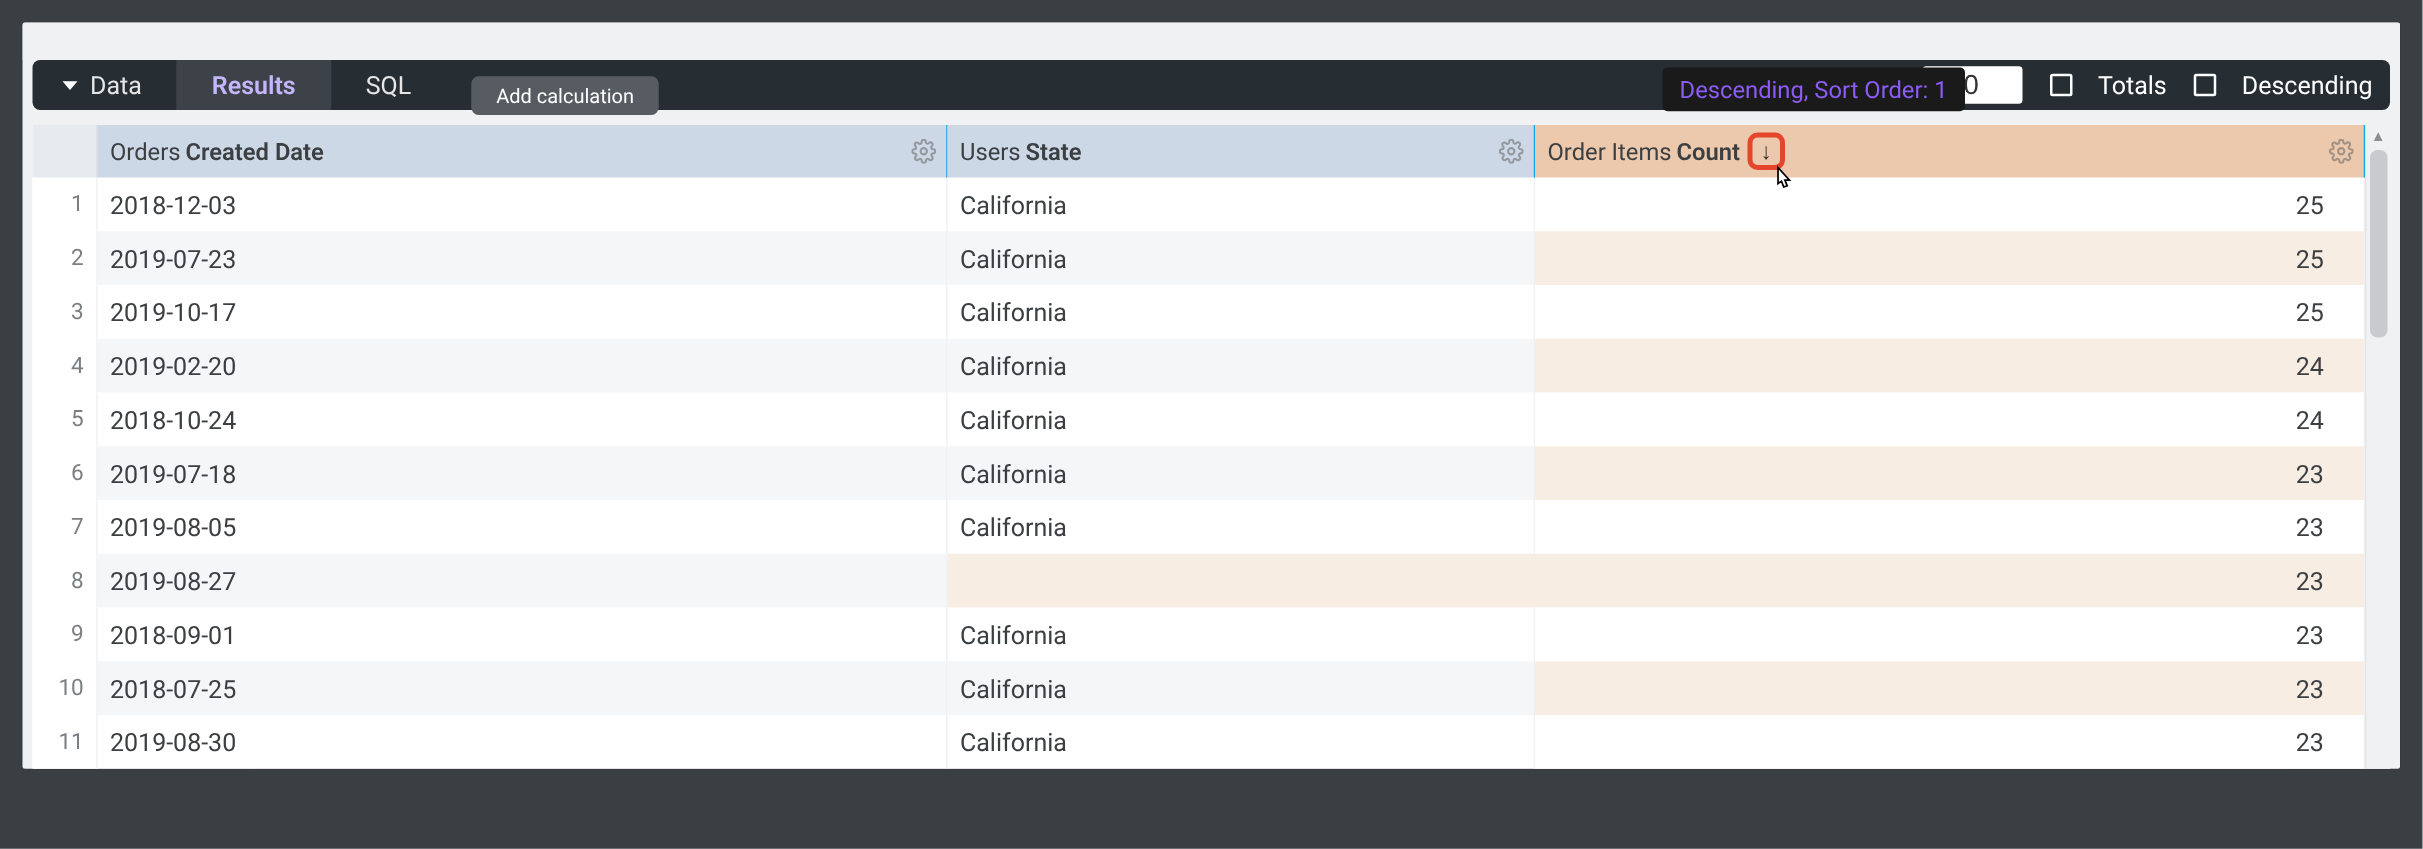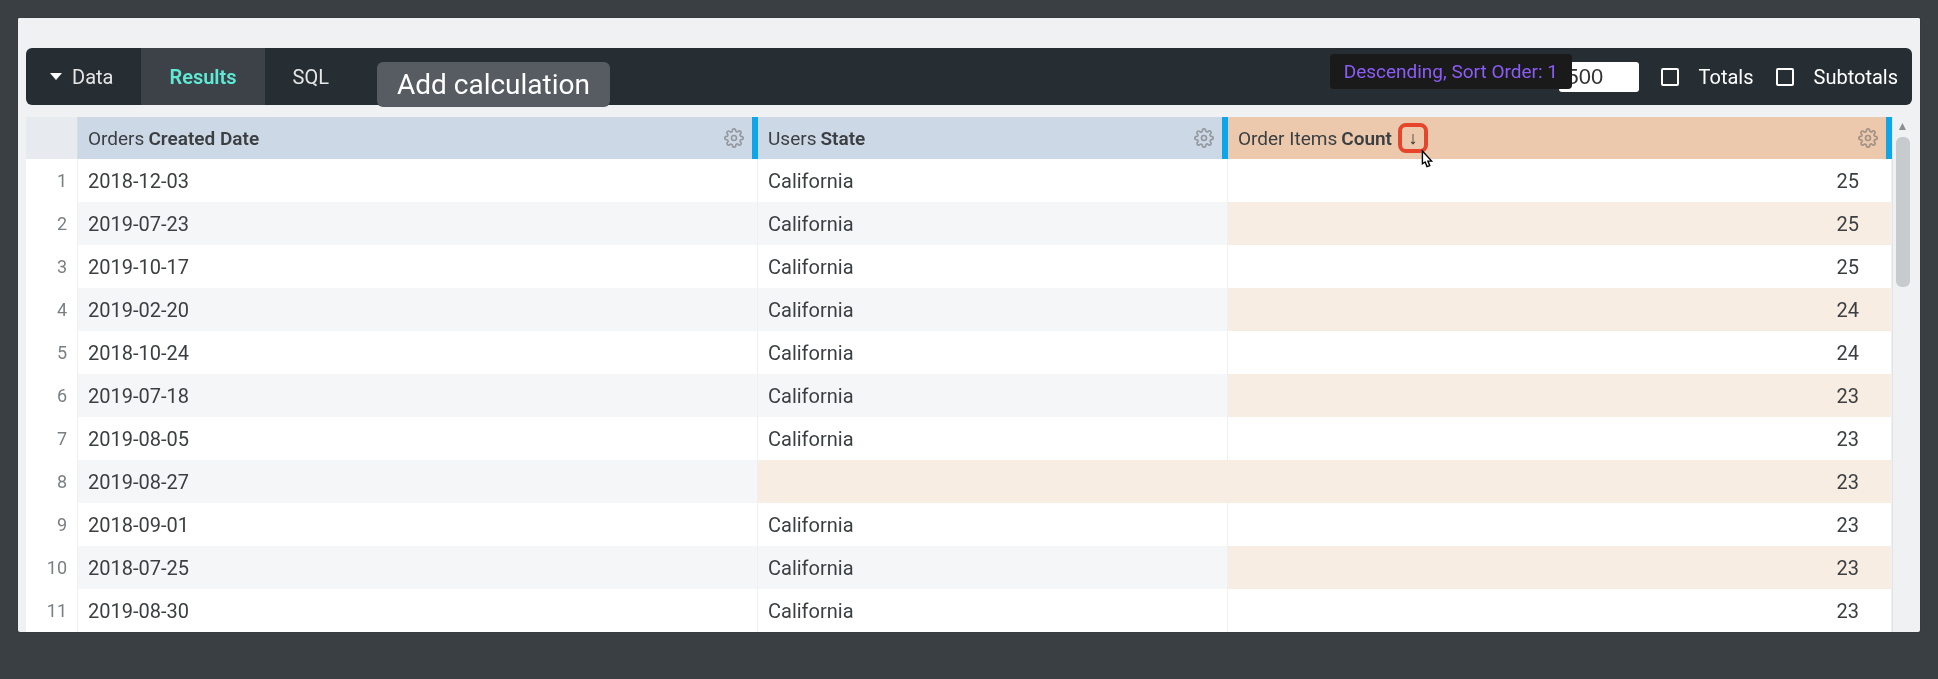--- a/index.html
+++ b/index.html
@@ -18,21 +18,21 @@
     border-radius: 2px;
     overflow: hidden;
     box-shadow: 0 0 0 1px rgba(0,0,0,0.05);
   }
   .panel-top-pad { height: 30px; background:#f0f1f2; }
   .toolbar {
     background: #262d33;
     color: #fff;
     display: flex;
     align-items: center;
-    height: 57px;
+    height: 40px;
     padding: 0 14px;
     border-radius: 6px;
     margin: 0 8px;
     position: relative;
   }
   .toolbar-left { display:flex; align-items:center; gap: 0; height:100%; }
   .tab {
     display:flex; align-items:center; justify-content:center;
     height:100%;
     padding: 0 28px;
@@ -43,27 +43,27 @@
   }
   .tab.data { padding-left: 10px; padding-right: 28px; }
   .tab.data .caret {
     display:inline-block; width:0; height:0;
     border-left:6px solid transparent; border-right:6px solid transparent;
     border-top:7px solid #fff; margin-right:10px;
   }
   .tab.active {
     background:#3c4248;
     font-weight:600;
-    color:#5eead4;
+    color:#c4b5fd;
   }
   .tab.sql { color:#e6e6e6; }
   .btn-calc {
     background:#565c62;
     color:#fff;
-    font-size:28px;
+    font-size:16px;
     padding: 6px 20px;
     border-radius:6px;
     margin-left: 20px;
     cursor:pointer;
     white-space:nowrap;
     margin-top:16px;
   }
   .toolbar-right {
     margin-left:auto;
     display:flex;
@@ -100,21 +100,21 @@
     margin: 12px 8px 0 8px;
     background:#fff;
     position:relative;
     display:flex;
   }
   .grid-inner { flex:1; }
   .header-row { display:flex; height:42px; }
   .rownum-col { width:52px; flex-shrink:0; }
   .hcell {
     display:flex; align-items:center;
-    border-right:6px solid #0ea5e9;
+    border-right:1px solid #0ea5e9;
     padding:0 10px;
     font-size:19px;
     color:#3b3f42;
     position:relative;
   }
   .hcell.dim { background:#cdd8e6; }
   .hcell.meas { background:#ecc9ad; }
   .hcell.rownum-head { background:#e7ebef; border-right:1px solid #d9dde0; }
   .col-orders { width:680px; }
   .col-users  { width:470px; }
@@ -210,21 +210,21 @@
       <div class="rowlimit-wrap">
         <span>Row Limit</span>
         <input class="rowlimit-input" value="500" style="">
       </div>
       <div class="check-wrap">
         <span class="checkbox"></span>
         <span>Totals</span>
       </div>
       <div class="check-wrap">
         <span class="checkbox"></span>
-        <span>Subtotals</span>
+        <span>Descending</span>
       </div>
     </div>
 
     <div class="tooltip">
       <span>Descending, Sort Order: 1</span>
     </div>
   </div>
 
   <div class="grid-wrap">
     <div class="grid-inner">

